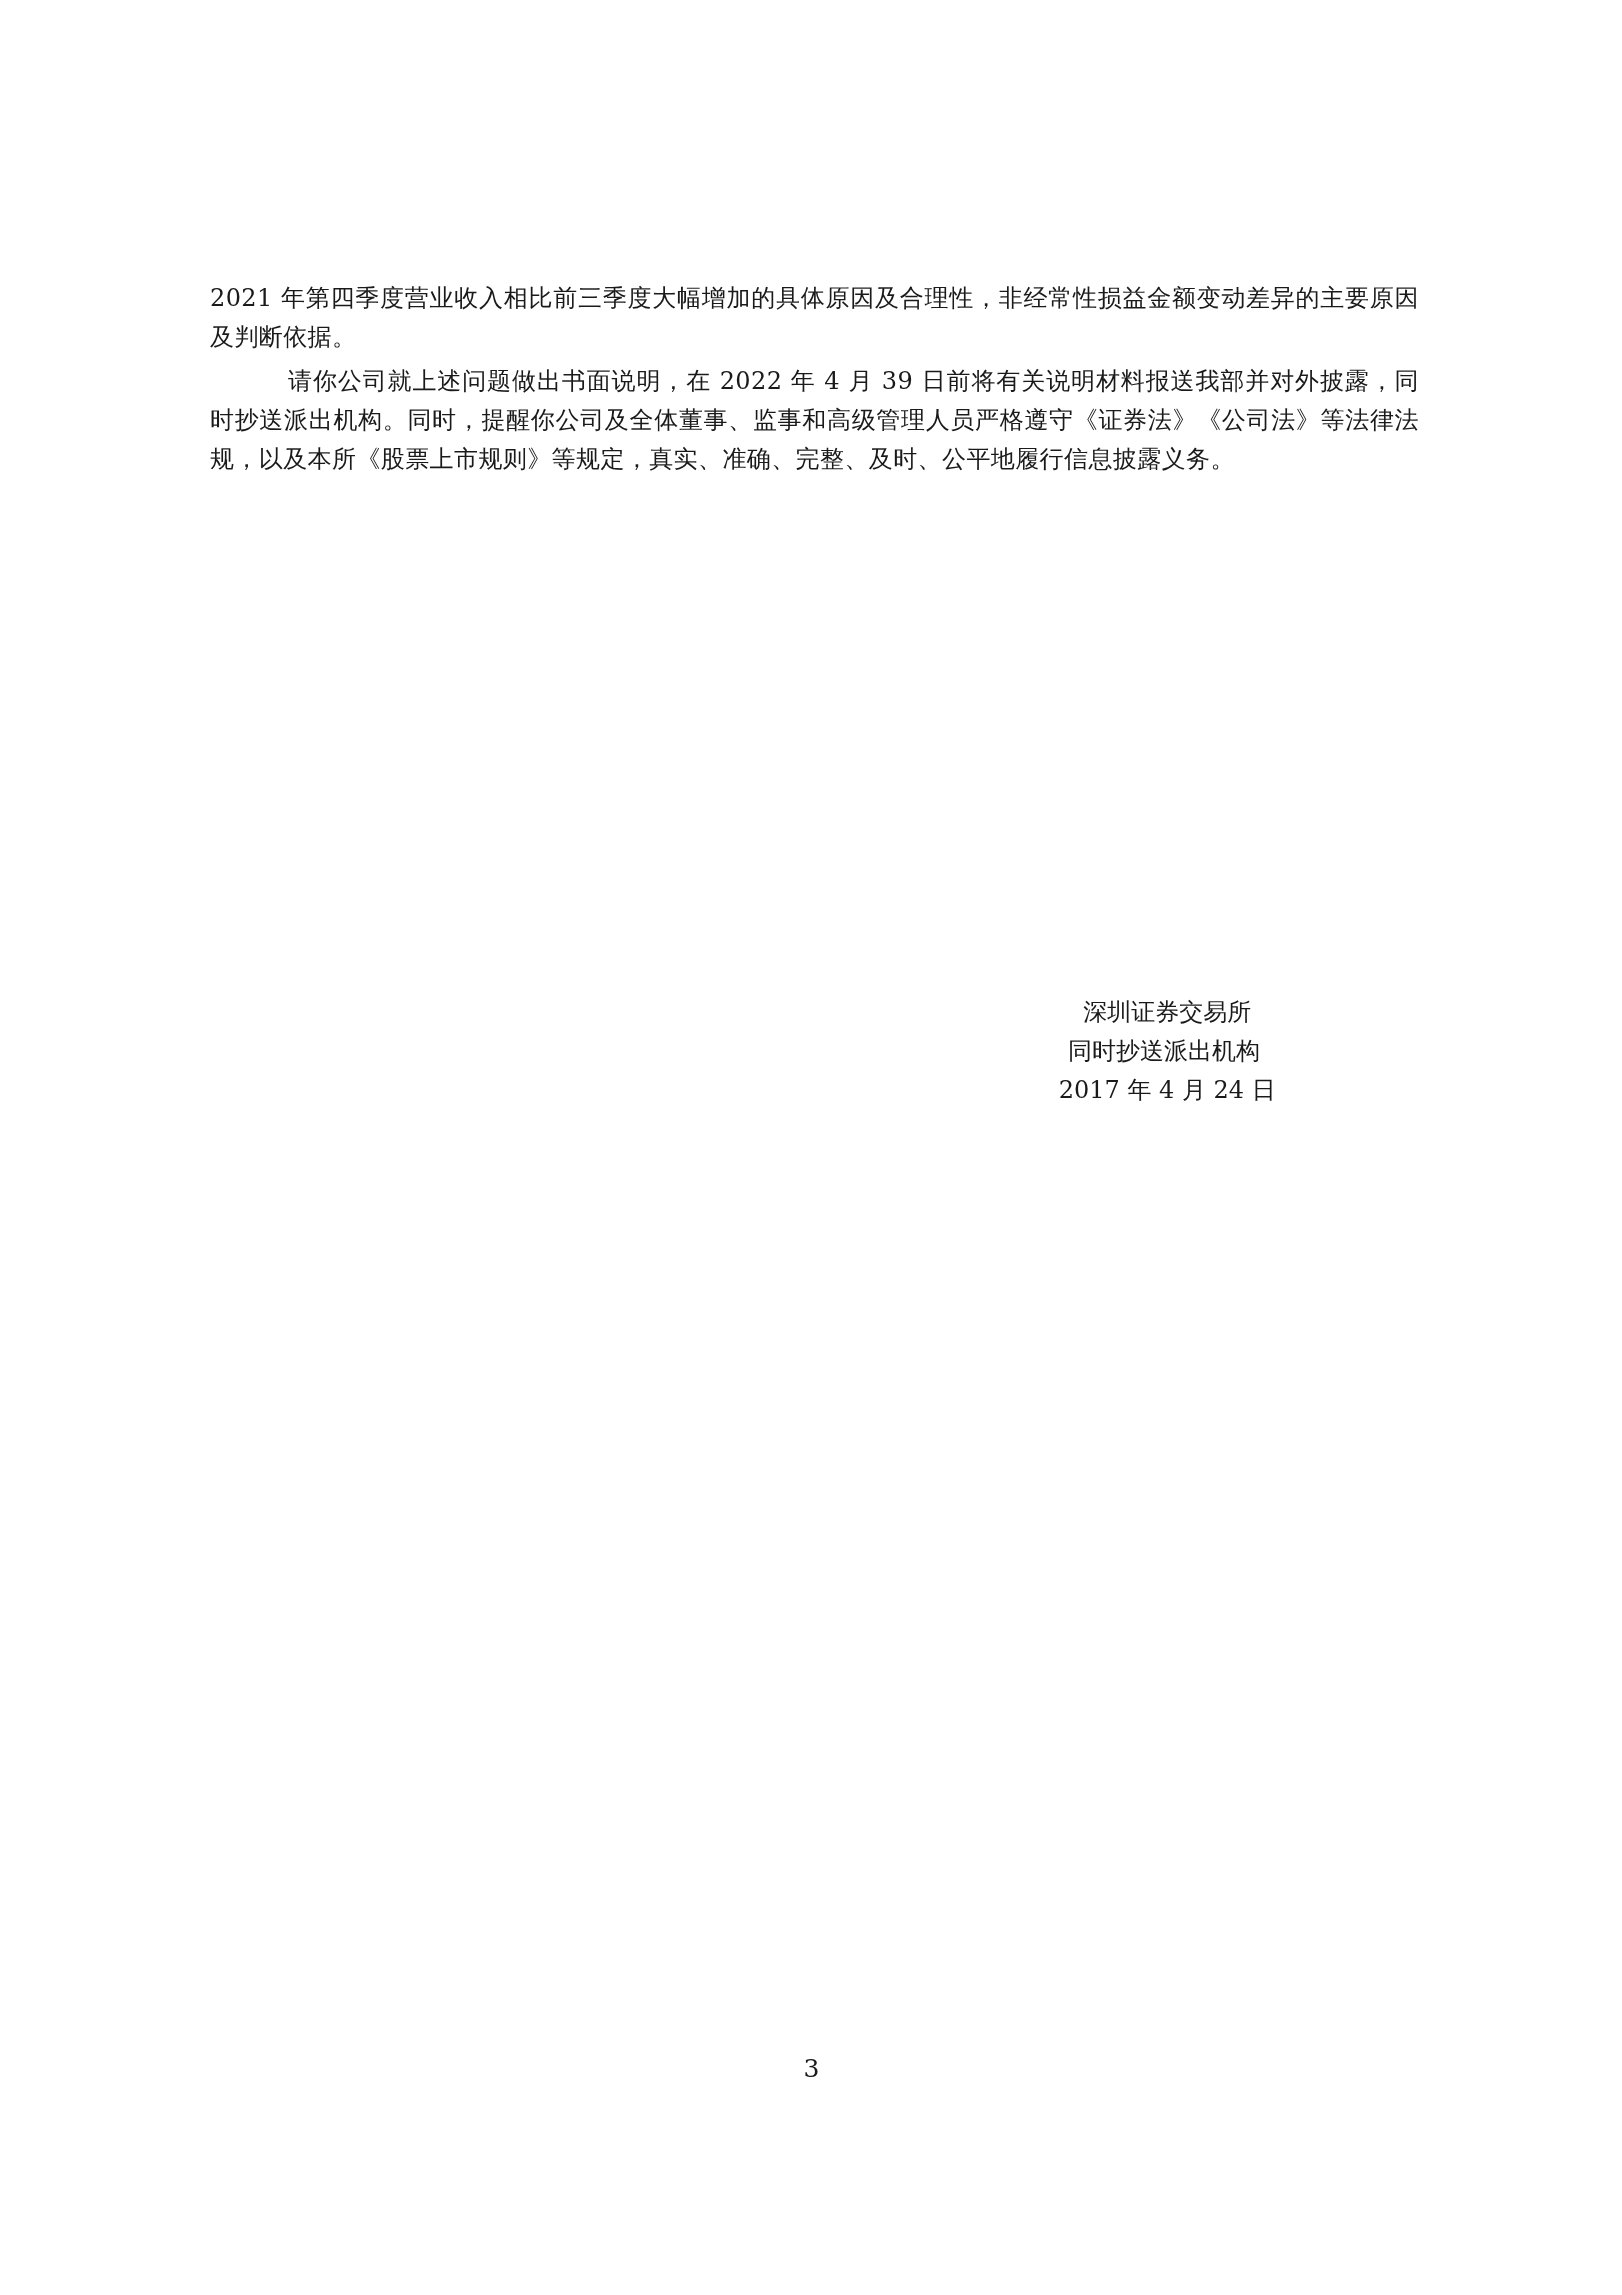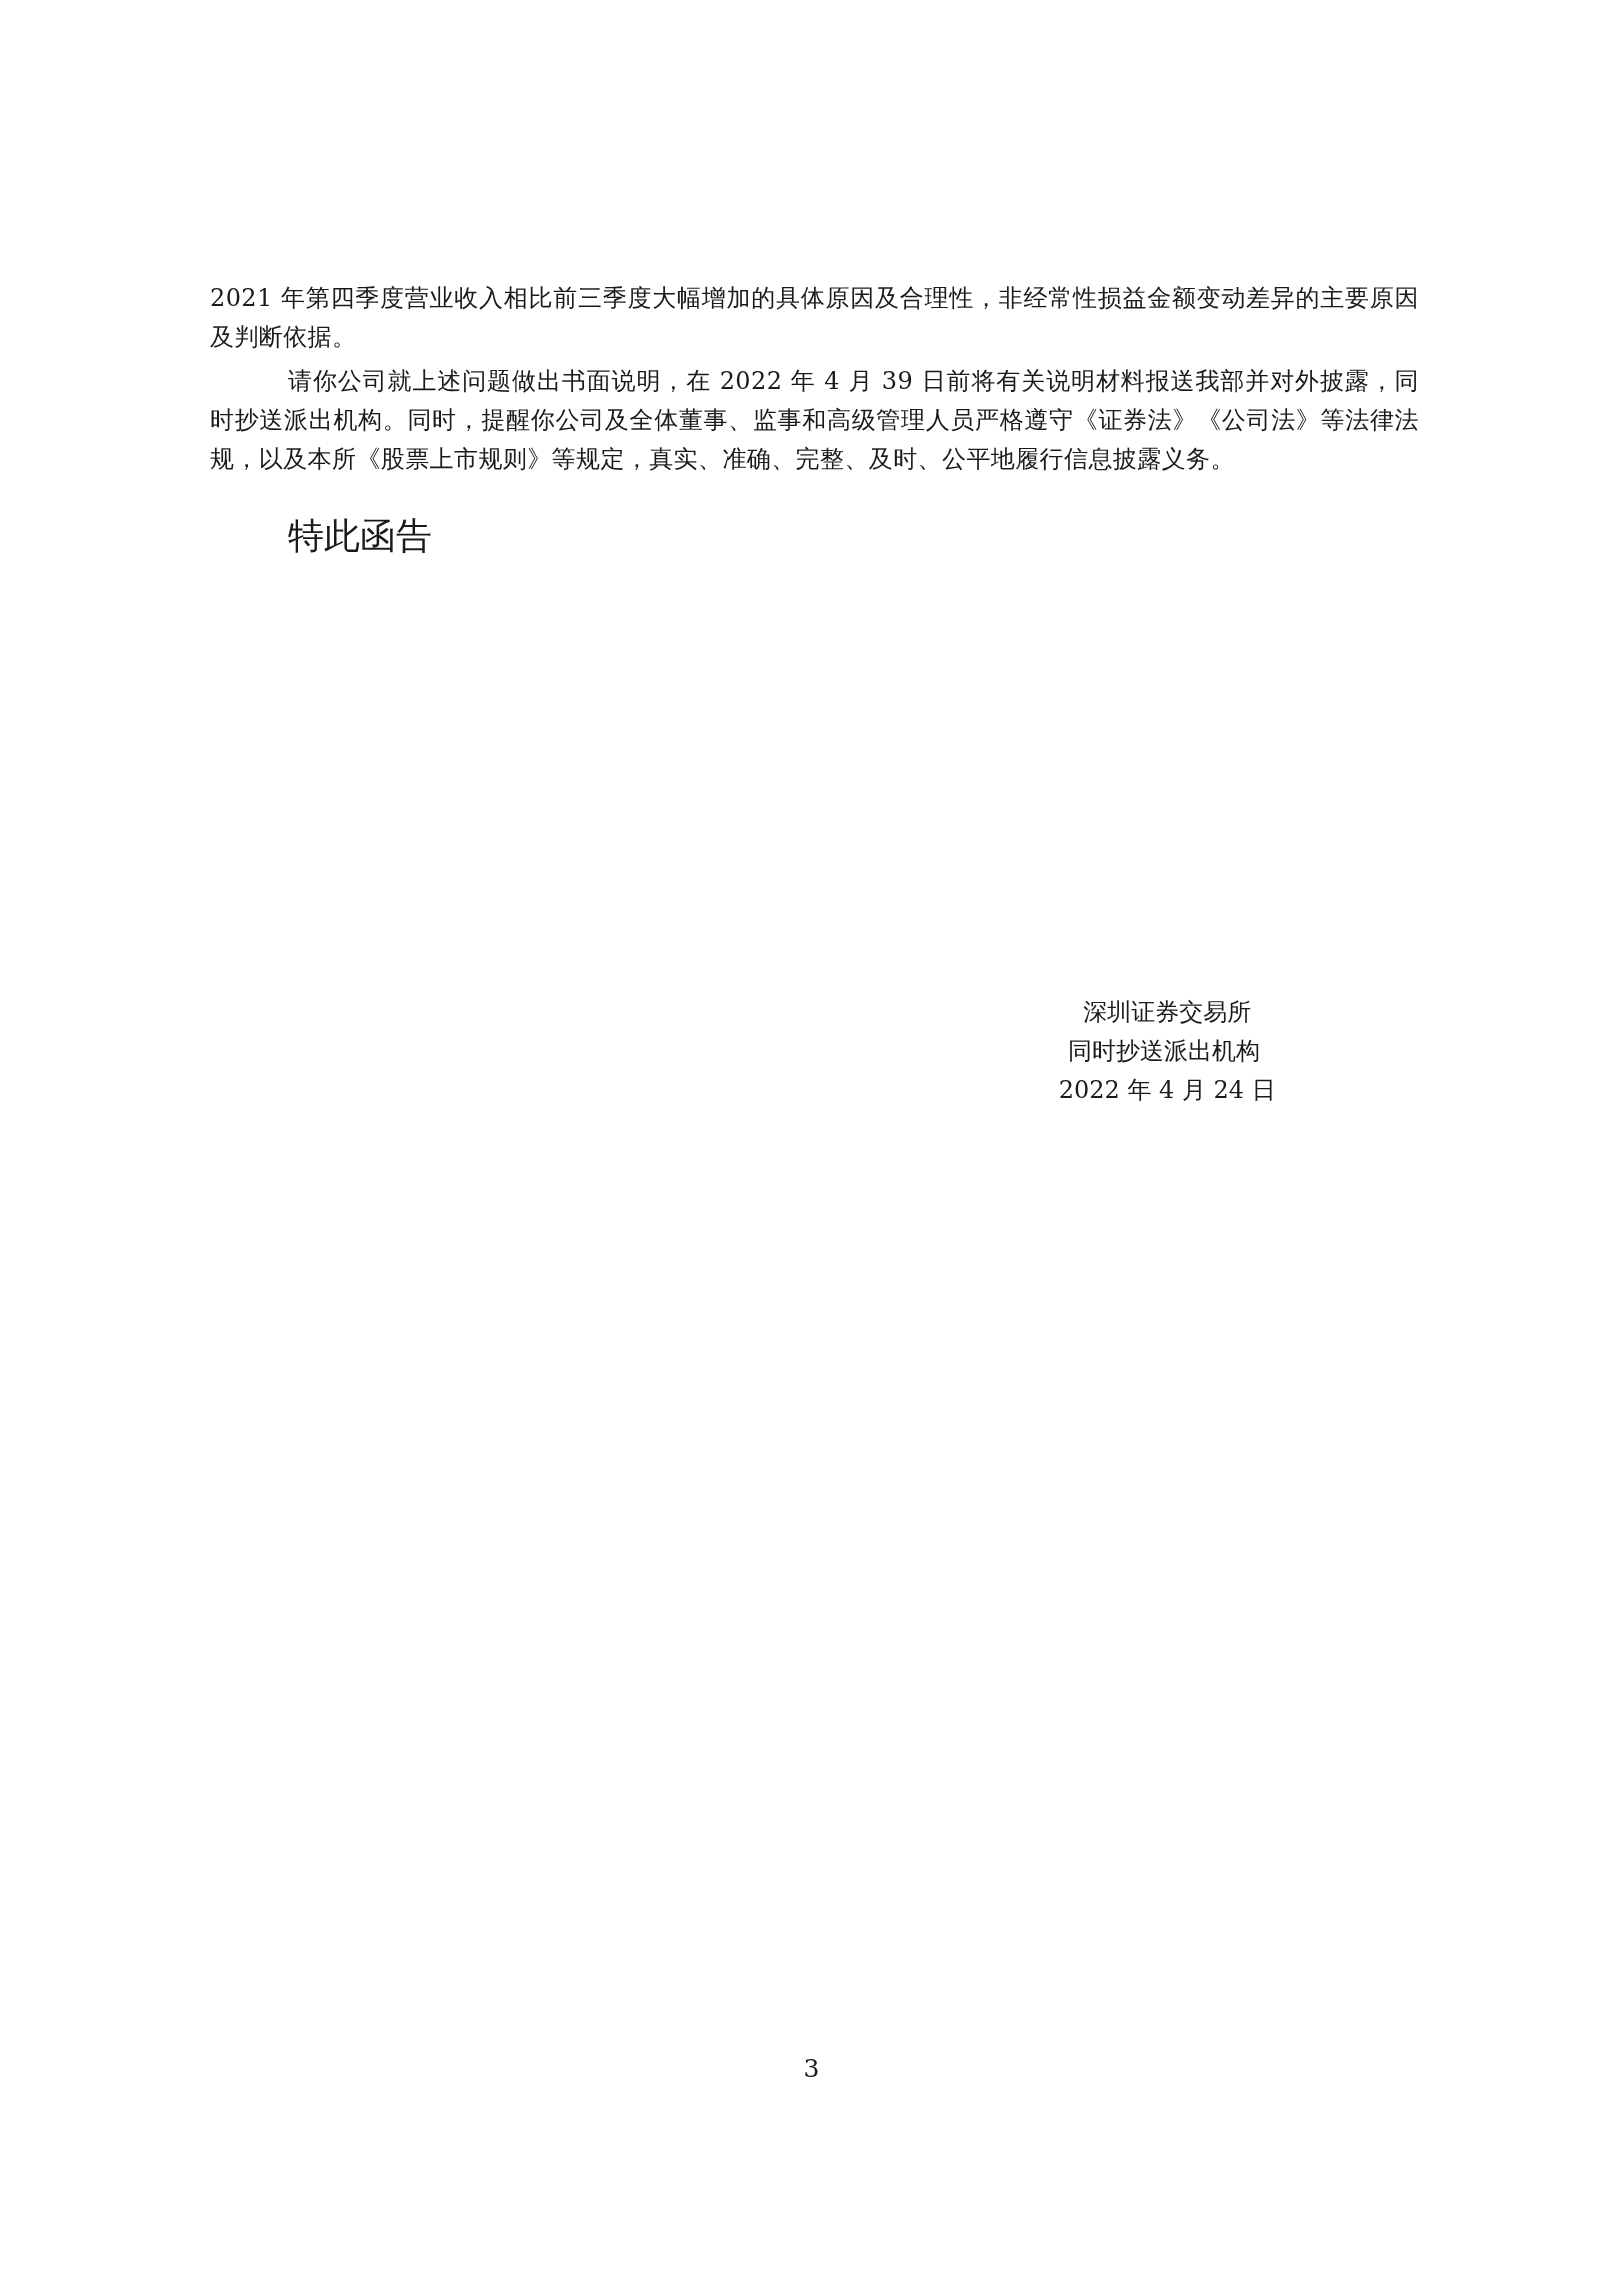--- a/index.html
+++ b/index.html
@@ -75,25 +75,24 @@
   }
 </style>
 </head>
 <body>
 
 <div class="page">
 
   <div class="body-text">
     <p class="para">2021 年第四季度营业收入相比前三季度大幅增加的具体原因及合理性，非经常性损益金额变动差异的主要原因及判断依据。</p>
     <p class="para indent">请你公司就上述问题做出书面说明，在 2022 年 4 月 39 日前将有关说明材料报送我部并对外披露，同时抄送派出机构。同时，提醒你公司及全体董事、监事和高级管理人员严格遵守《证券法》《公司法》等法律法规，以及本所《股票上市规则》等规定，真实、准确、完整、及时、公平地履行信息披露义务。</p>
-    <p class="para-notice">特此函告</p>
   </div>
 
   <div class="signature">
     <div class="sig-line-1">深圳证券交易所</div>
     <div class="sig-line-2">同时抄送派出机构</div>
-    <div class="sig-line-3">2022 年 4 月 24 日</div>
+    <div class="sig-line-3">2017 年 4 月 24 日</div>
   </div>
 
   <div class="page-number">3</div>
 
 </div>
 
 
 </body></html>

